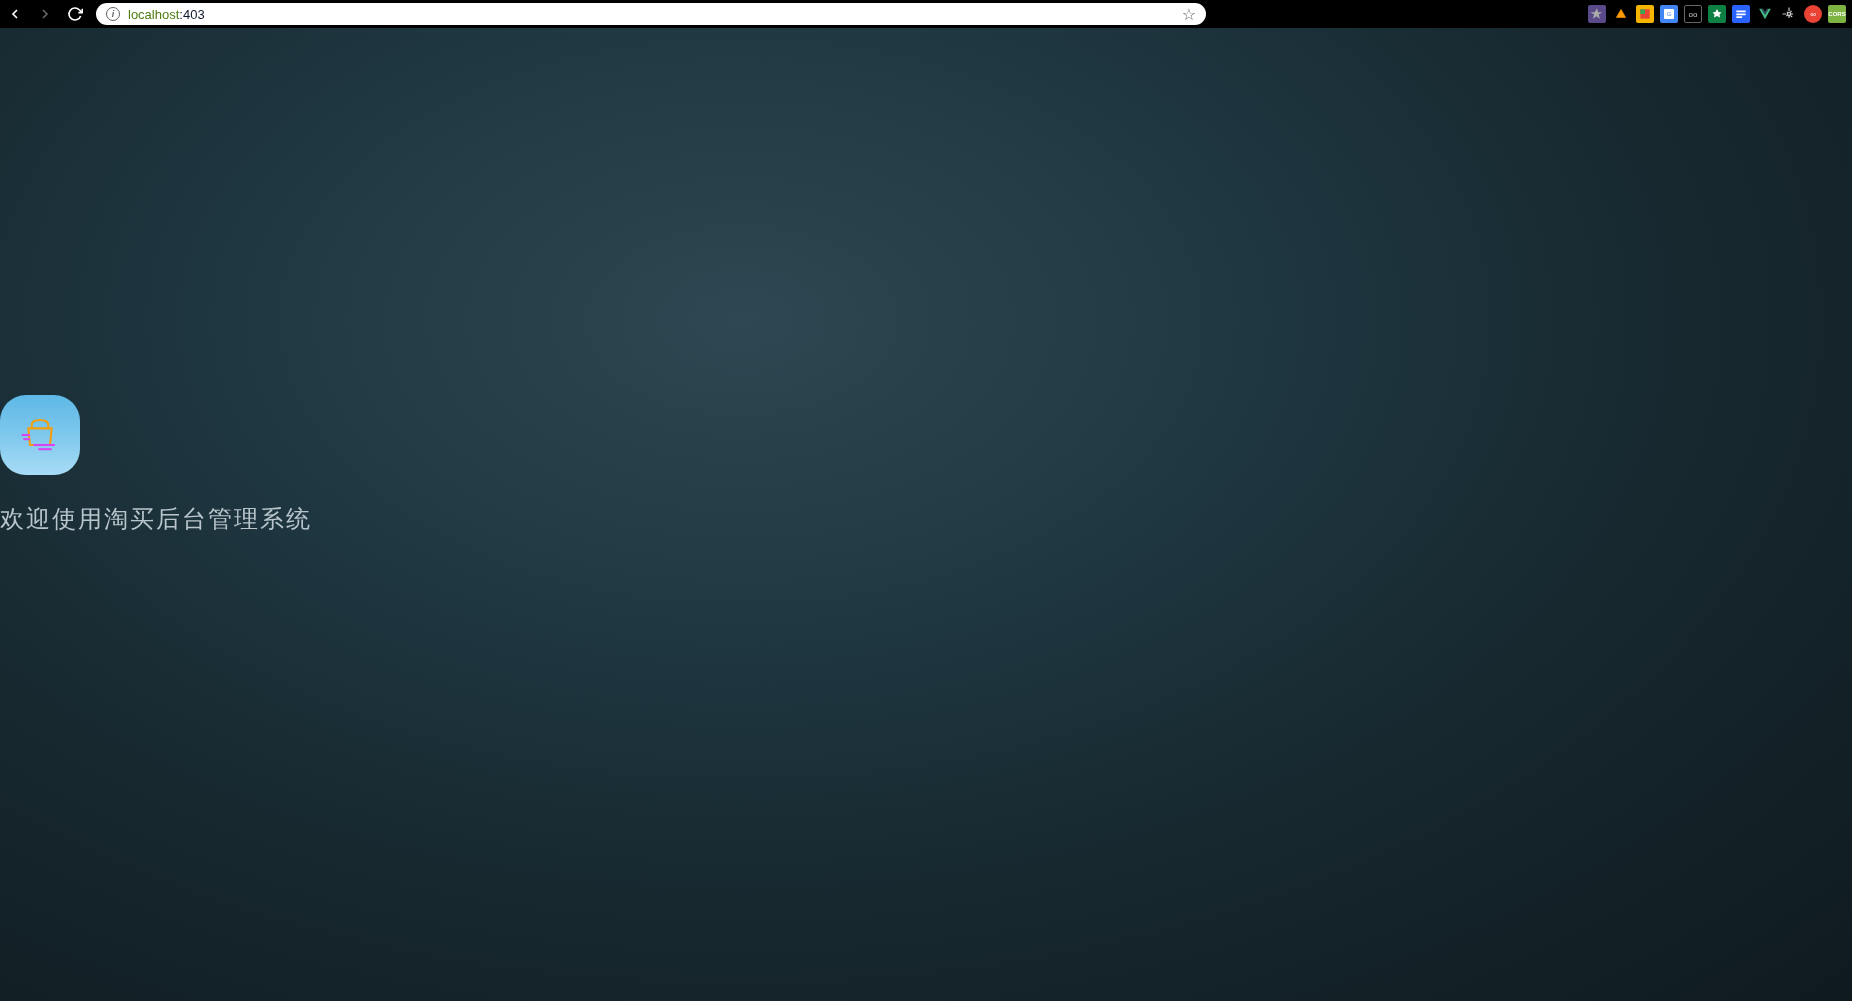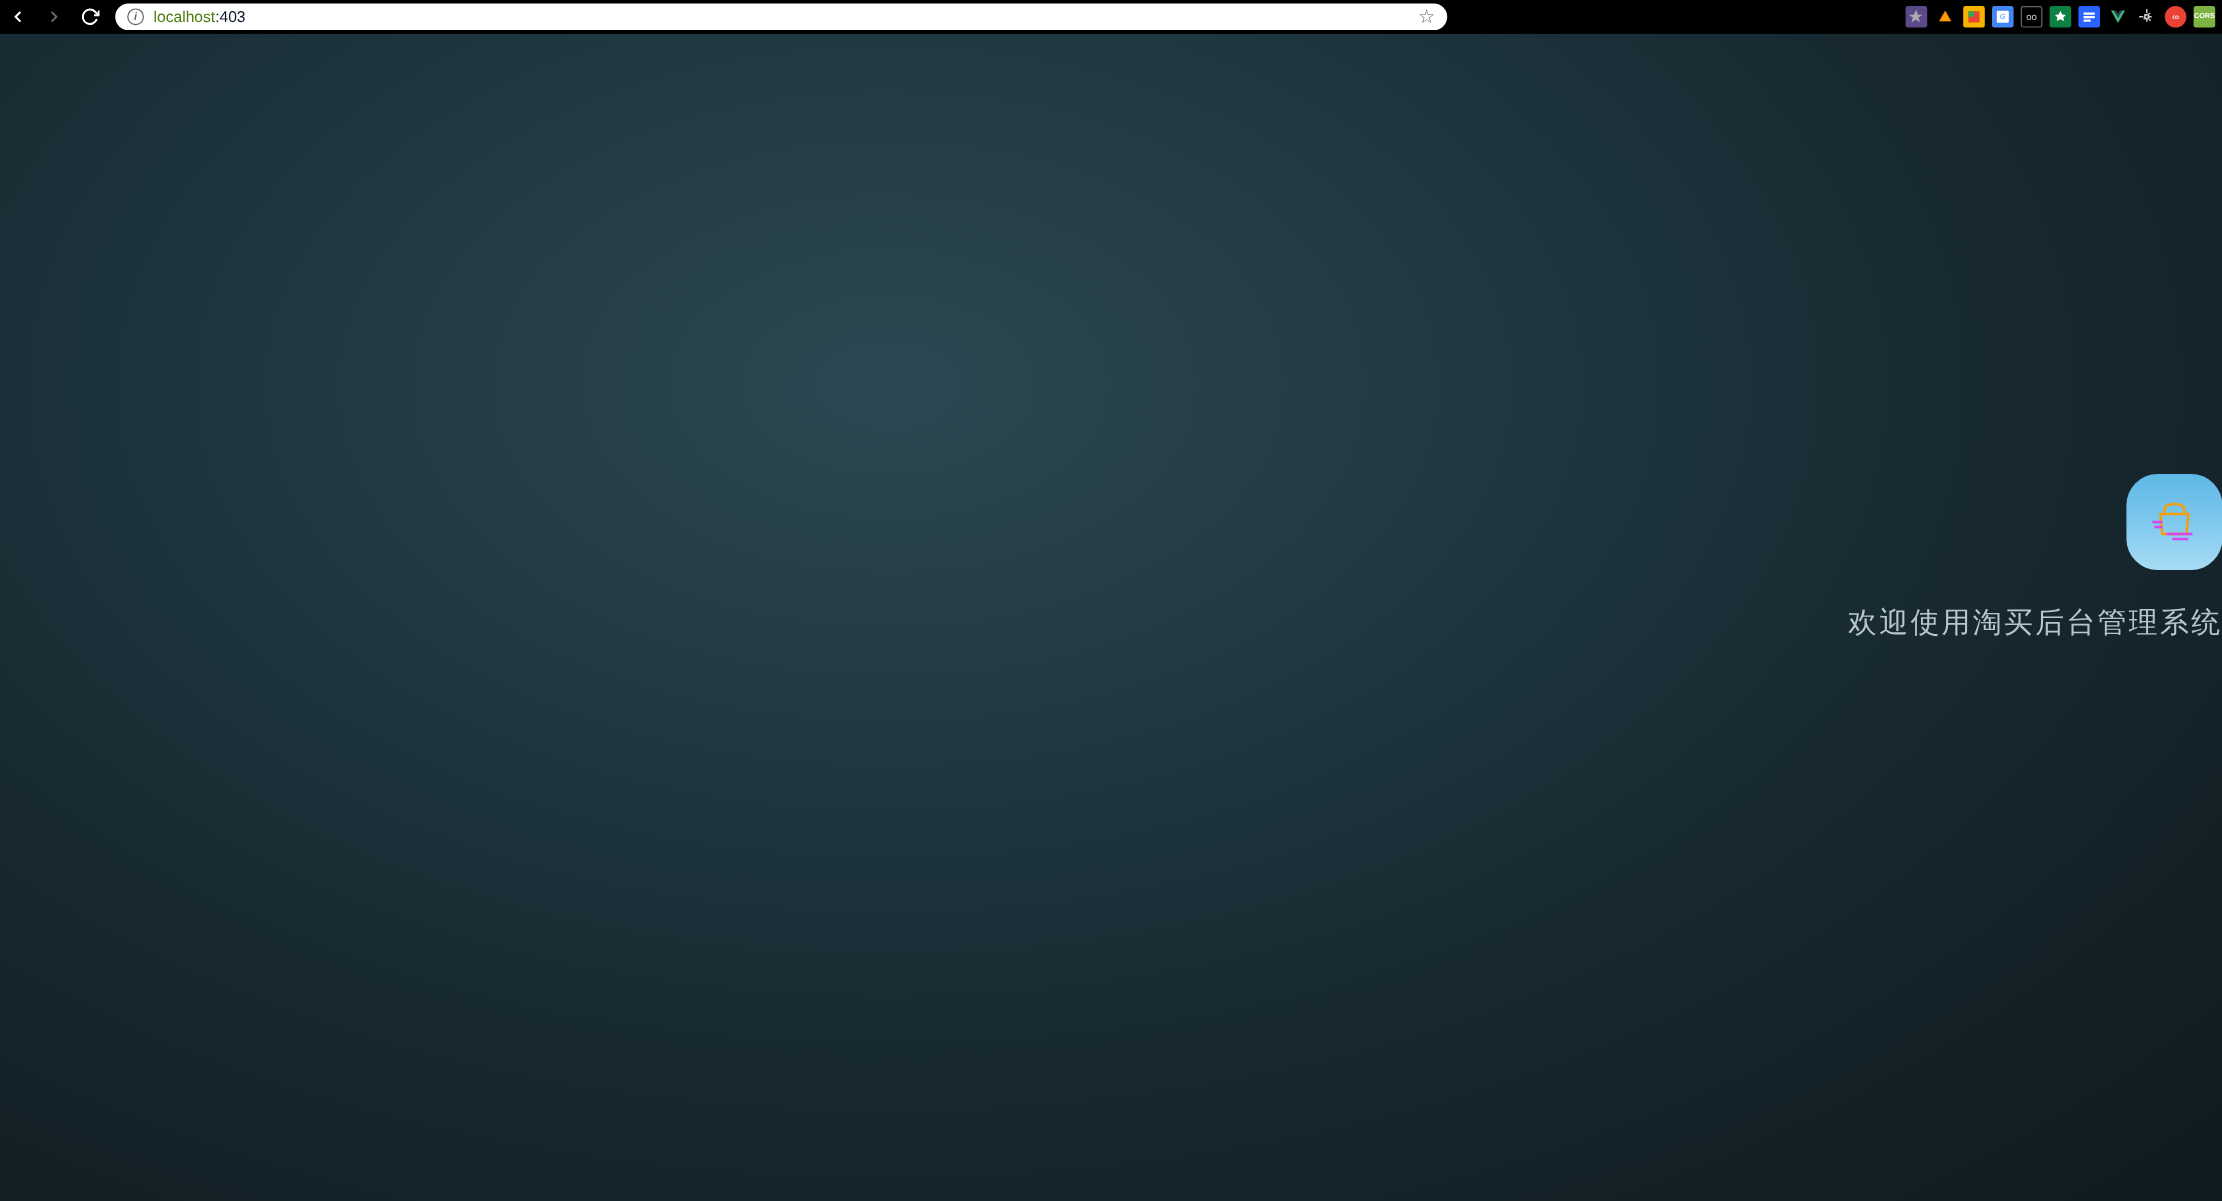--- a/index.html
+++ b/index.html
@@ -108,21 +108,21 @@
       font-size: 10px;
       color: #fff;
     }
     
     .content-area {
       width: 100%;
       height: calc(100% - 28px);
       background: radial-gradient(ellipse at 40% 30%, #2d4852 0%, #1e3640 35%, #17282f 60%, #0f1a1f 100%);
       display: flex;
       flex-direction: column;
-      align-items: flex-end;
+      align-items: flex-start;
       justify-content: center;
       padding-bottom: 100px;
     }
     
     .logo-container {
       width: 80px;
       height: 80px;
       background: linear-gradient(180deg, #5eb8e6 0%, #7ec8ed 50%, #a8dcf5 100%);
       border-radius: 26px;
       display: flex;

